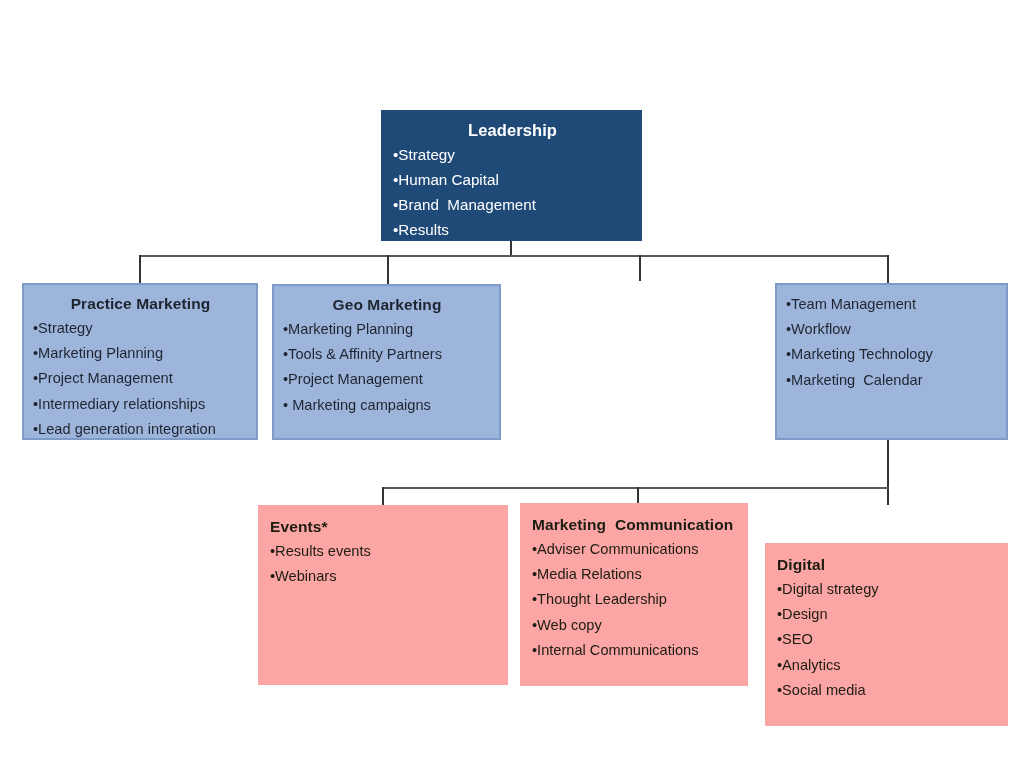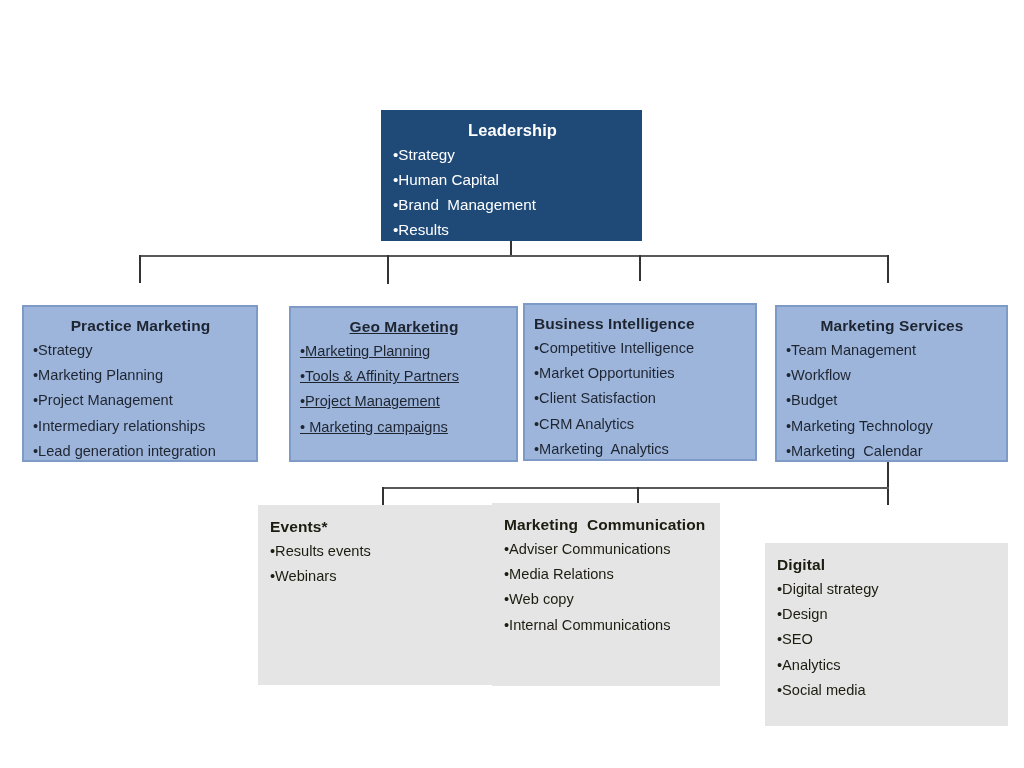--- a/index.html
+++ b/index.html
@@ -18,24 +18,23 @@
   .navy {
     background: #1F4A78;
     color: #ffffff;
     padding: 8px 10px 6px 12px;
   }
   .blue {
     background: #9DB5DB;
     border: 2px solid #7E9BC8;
     color: #1E2531;
     padding: 7px 8px 0 9px;
-    margin-top: 22px;
   }
   .yellow {
-    background: #e5e5e5;
+    background: #fca5a5;
     color: #1C1C10;
     padding: 10px 10px 0 12px;
   }
   .box-title {
     font-weight: bold;
     font-size: 15.5px;
     line-height: 24px;
     white-space: pre-wrap;
     letter-spacing: 0.1px;
   }
@@ -81,56 +80,47 @@
 
   <div class="org-box blue" style="left:22px; top:283px; width:236px; height:157px;">
     <div class="box-title center">Practice Marketing</div>
     <div class="box-item">•Strategy</div>
     <div class="box-item">•Marketing Planning</div>
     <div class="box-item">•Project Management</div>
     <div class="box-item">•Intermediary relationships</div>
     <div class="box-item">•Lead generation integration</div>
   </div>
 
-  <div class="org-box blue" style="left:289px; top:284px; width:229px; height:156px;text-decoration:underline;">
+  <div class="org-box blue" style="left:272px; top:284px; width:229px; height:156px;">
     <div class="box-title center">Geo Marketing</div>
     <div class="box-item">•Marketing Planning</div>
     <div class="box-item">•Tools &amp; Affinity Partners</div>
     <div class="box-item">•Project Management</div>
     <div class="box-item">• Marketing campaigns</div>
   </div>
 
-  <div class="org-box blue" style="left:523px; top:281px; width:234px; height:158px;">
-    <div class="box-title">Business Intelligence</div>
-    <div class="box-item">•Competitive Intelligence</div>
-    <div class="box-item">•Market Opportunities</div>
-    <div class="box-item">•Client Satisfaction</div>
-    <div class="box-item">•CRM Analytics</div>
-    <div class="box-item">•Marketing  Analytics</div>
-  </div>
 
   <div class="org-box blue" style="left:775px; top:283px; width:233px; height:157px;">
-    <div class="box-title center">Marketing Services</div>
     <div class="box-item">•Team Management</div>
     <div class="box-item">•Workflow</div>
-    <div class="box-item">•Budget</div>
     <div class="box-item">•Marketing Technology</div>
     <div class="box-item">•Marketing  Calendar</div>
   </div>
 
   <div class="org-box yellow" style="left:258px; top:505px; width:250px; height:180px;">
     <div class="box-title">Events*</div>
     <div class="box-item">•Results events</div>
     <div class="box-item">•Webinars</div>
   </div>
 
-  <div class="org-box yellow" style="left:492px; top:503px; width:228px; height:183px;">
+  <div class="org-box yellow" style="left:520px; top:503px; width:228px; height:183px;">
     <div class="box-title">Marketing  Communication</div>
     <div class="box-item">•Adviser Communications</div>
     <div class="box-item">•Media Relations</div>
+    <div class="box-item">•Thought Leadership</div>
     <div class="box-item">•Web copy</div>
     <div class="box-item">•Internal Communications</div>
   </div>
 
   <div class="org-box yellow" style="left:765px; top:503px; width:243px; height:183px;margin-top:40px;">
     <div class="box-title">Digital</div>
     <div class="box-item">•Digital strategy</div>
     <div class="box-item">•Design</div>
     <div class="box-item">•SEO</div>
     <div class="box-item">•Analytics</div>

